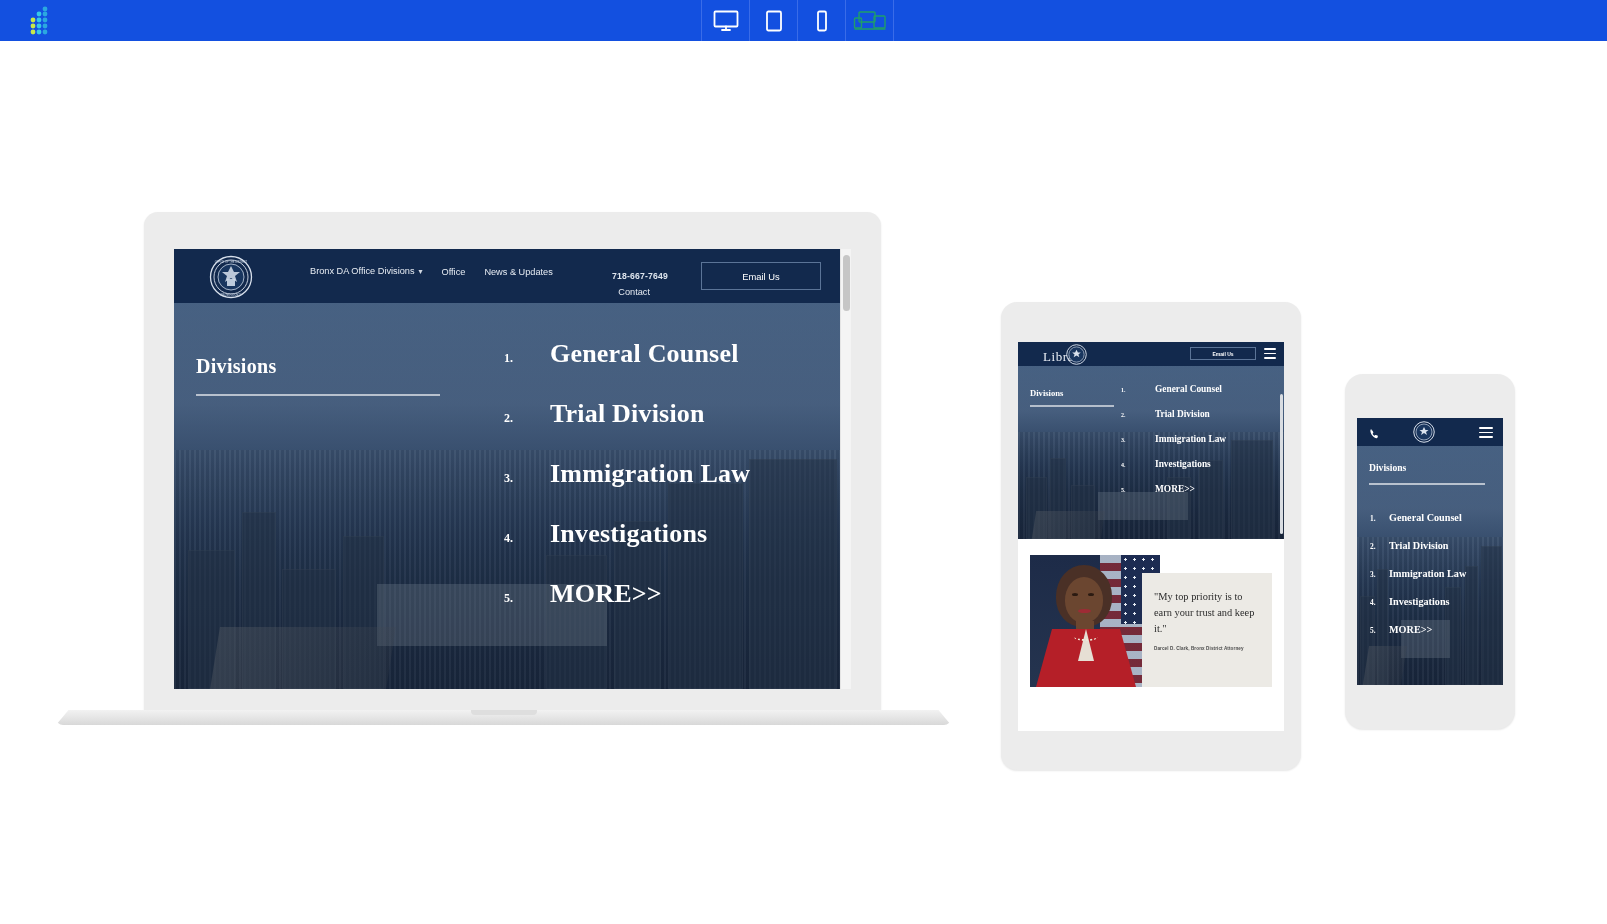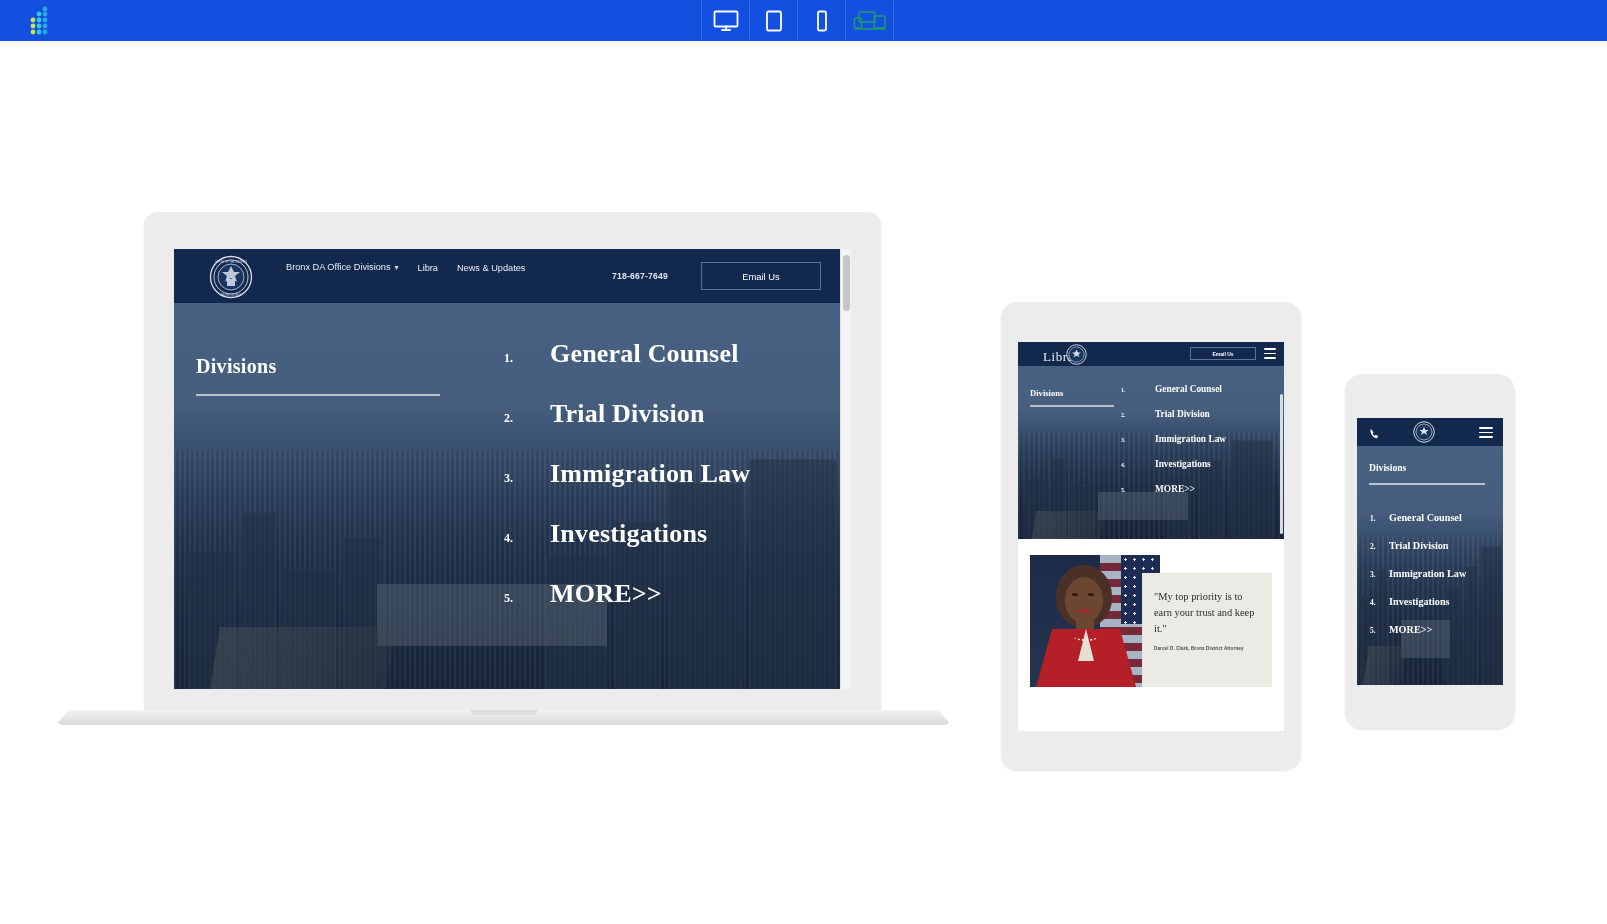--- a/index.html
+++ b/index.html
@@ -128,22 +128,22 @@
     transform: skewX(-9deg);
   }
 
   
   #lp-header {
     position: relative; width: 100%; height: 54px;
     display: flex; align-items: flex-start;
   }
   #lp-seal { position: absolute; left: 35px; top: 6px; width: 44px; height: 44px; }
   #lp-nav {
-    position: absolute; left: 112px; top: 12px; width: 340px;
-    color: #e7ecf3; font-size: 9.2px; line-height: 12px; text-align: right;
+    position: absolute; left: 136px; top: 12px; width: 340px;
+    color: #e7ecf3; font-size: 9.2px; line-height: 20px; text-align: right;
   }
   #lp-nav .row1 { display: flex; align-items: center; gap: 19px; }
   #lp-nav a { color: #e7ecf3; text-decoration: none; white-space: nowrap; cursor: pointer; }
   .caret { display: inline-block; margin-left: 4px; font-size: 8px; opacity: .9; }
   #lp-phone {
     position: absolute; right: 183px; top: 22px;
     color: #dfe6ef; font-size: 8.6px; font-weight: 700; letter-spacing: .2px;
   }
   #lp-email {
     position: absolute; right: 30px; top: 13px;
@@ -373,22 +373,25 @@
               <path d="M22 11 L25 17 L31 17 L26 21 L28 27 L22 23 L16 27 L18 21 L13 17 L19 17 Z" fill="#d9e2ee" opacity="0.85"></path>
               <rect x="18" y="24" width="8" height="7" fill="#cfdbea" opacity="0.9"></rect>
               <text x="22" y="7.5" font-size="2.6" fill="#cfdbea" text-anchor="middle" font-family="Liberation Sans, sans-serif">OFFICE OF THE DISTRICT</text>
               <text x="22" y="41" font-size="2.6" fill="#cfdbea" text-anchor="middle" font-family="Liberation Sans, sans-serif">BRONX COUNTY</text>
             </svg>
           </div>
 
           <div id="lp-nav">
             <div class="row1">
               <a><span>Bronx DA Office Divisions</span><span class="caret">▾</span></a>
-              <a>Libra</a>
+              <a>Office</a>
               <a>News &amp; Updates</a>
+            </div>
+            <div>
+              <a>Contact</a>
             </div>
           </div>
 
           <div id="lp-phone">718-667-7649</div>
           <div id="lp-email">Email Us</div>
         </div>
 
         <div id="lp-hero" class="hero">
           <div class="sky-build">
             <div class="bldg" style="left:2%;  width:7%;  height:58%;"></div>

